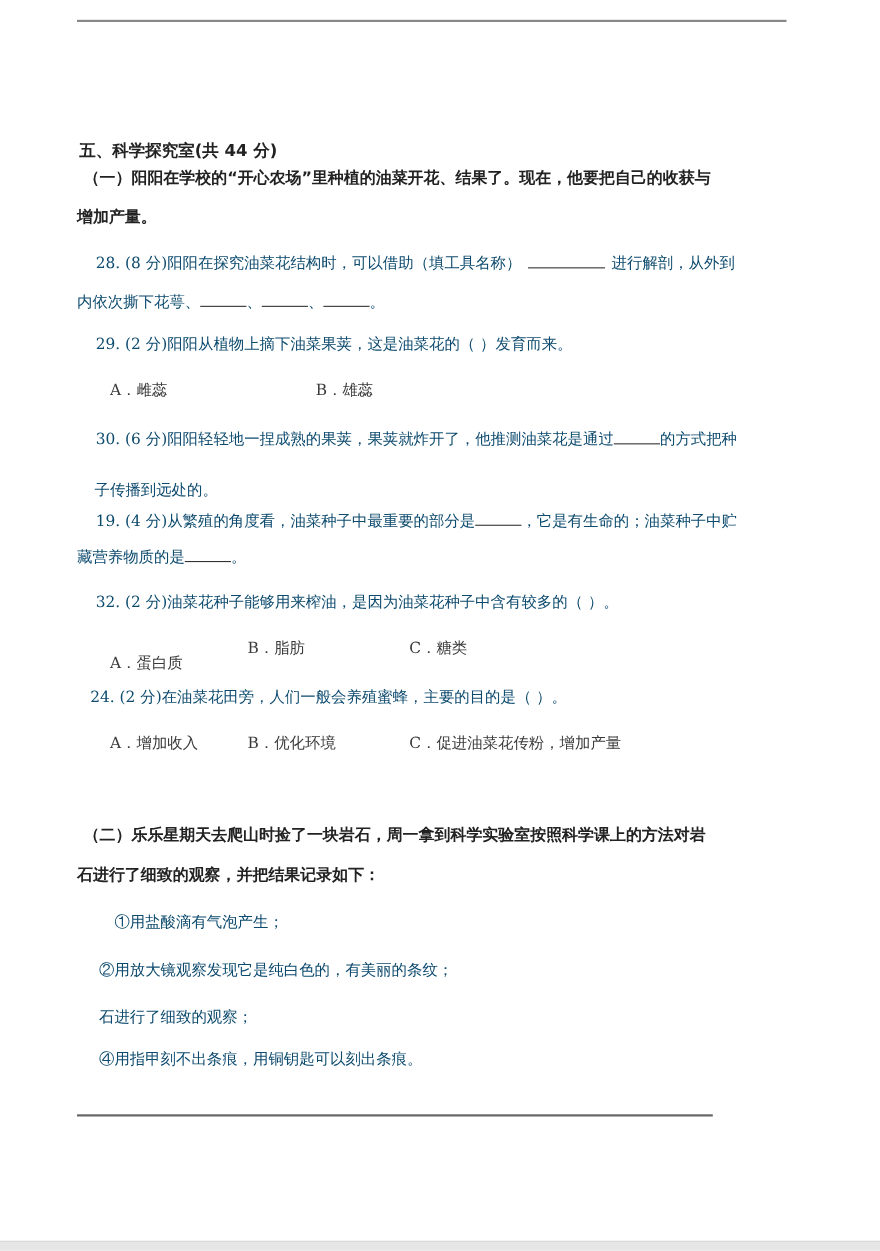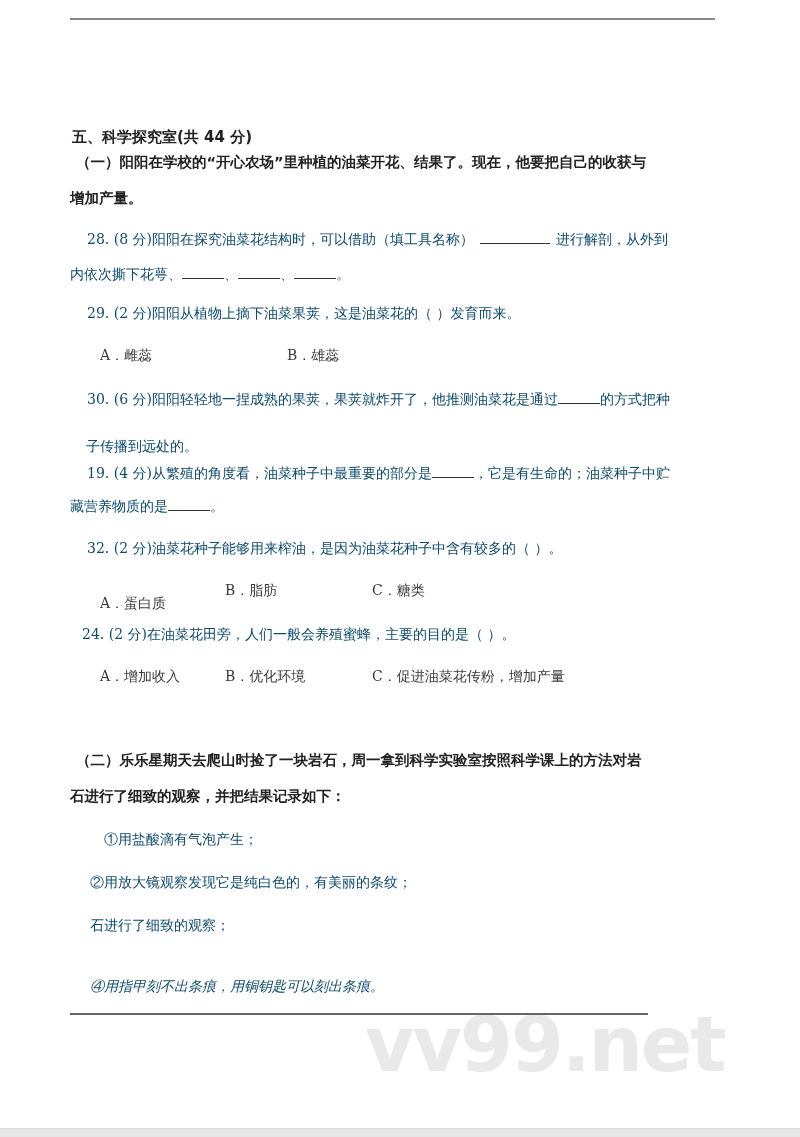--- a/index.html
+++ b/index.html
@@ -23,21 +23,20 @@
       font-weight: bold; font-size: 76px; color: #e9e9e9; letter-spacing: -2px; z-index: 0;
     }
     .content { position: relative; z-index: 1; }
   </style>
 </head>
 <body>
 
 <div class="page">
   <div class="hr-top"></div>
 
-  <div class="watermark">vv99.net</div>
 
   <div class="content">
     <div class="line bold section-title" style="left:72px; top:127px;">五、科学探究室(共 44  分)</div>
 
     <div class="line bold" style="left:76px; top:152px;">（一）阳阳在学校的“开心农场”里种植的油菜开花、结果了。现在，他要把自己的收获与</div>
     <div class="line bold" style="left:70px; top:188px;">增加产量。</div>
 
     <div class="line" style="left:87px; top:229px;">
       <span>28.</span>
       <span>(8 分)阳阳在探究油菜花结构时，可以借助（填工具名称）</span><span class="blank b-long"></span><span>进行解剖，从外到</span>
@@ -82,18 +81,18 @@
     <div class="opt" style="left:100px; top:666px;">A．增加收入</div>
     <div class="opt" style="left:225px; top:666px;">B．优化环境</div>
     <div class="opt" style="left:372px; top:666px;">C．促进油菜花传粉，增加产量</div>
 
     <div class="line bold" style="left:76px; top:750px;">（二）乐乐星期天去爬山时捡了一块岩石，周一拿到科学实验室按照科学课上的方法对岩</div>
     <div class="line bold" style="left:70px; top:786px;">石进行了细致的观察，并把结果记录如下：</div>
 
     <div class="line" style="left:104px; top:829px;">①用盐酸滴有气泡产生；</div>
     <div class="line" style="left:90px; top:872px;">②用放大镜观察发现它是纯白色的，有美丽的条纹；</div>
     <div class="line" style="left:90px; top:915px;">石进行了细致的观察；</div>
-    <div class="line" style="left:90px; top:976px;font-style:italic;">④用指甲刻不出条痕，用铜钥匙可以刻出条痕。</div>
+    <div class="line" style="left:90px; top:953px;">④用指甲刻不出条痕，用铜钥匙可以刻出条痕。</div>
   </div>
 
   <div class="hr-bottom"></div>
 </div>
 <div class="bottom-strip"></div>
 
 </body></html>

